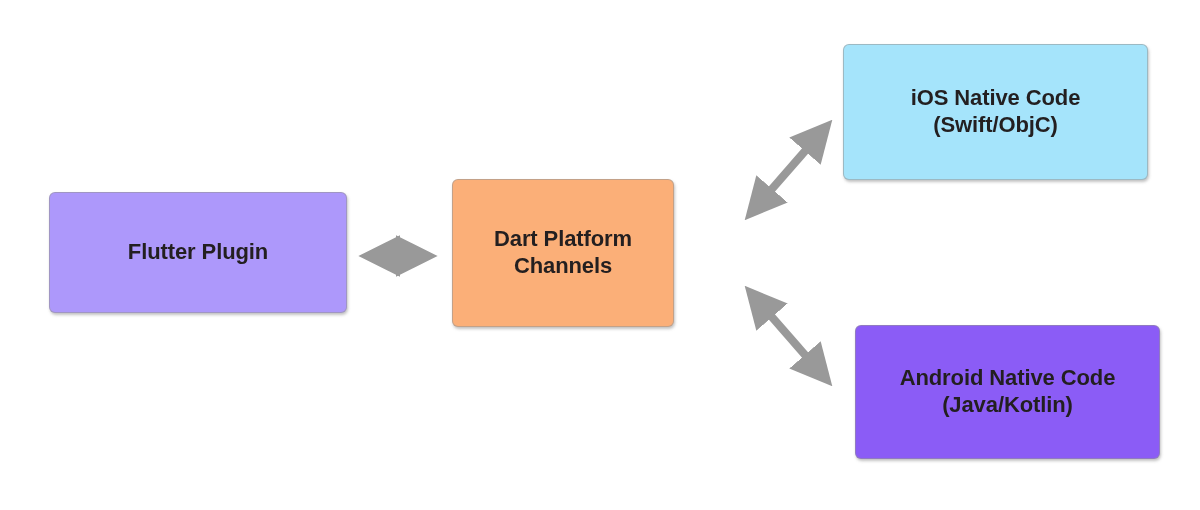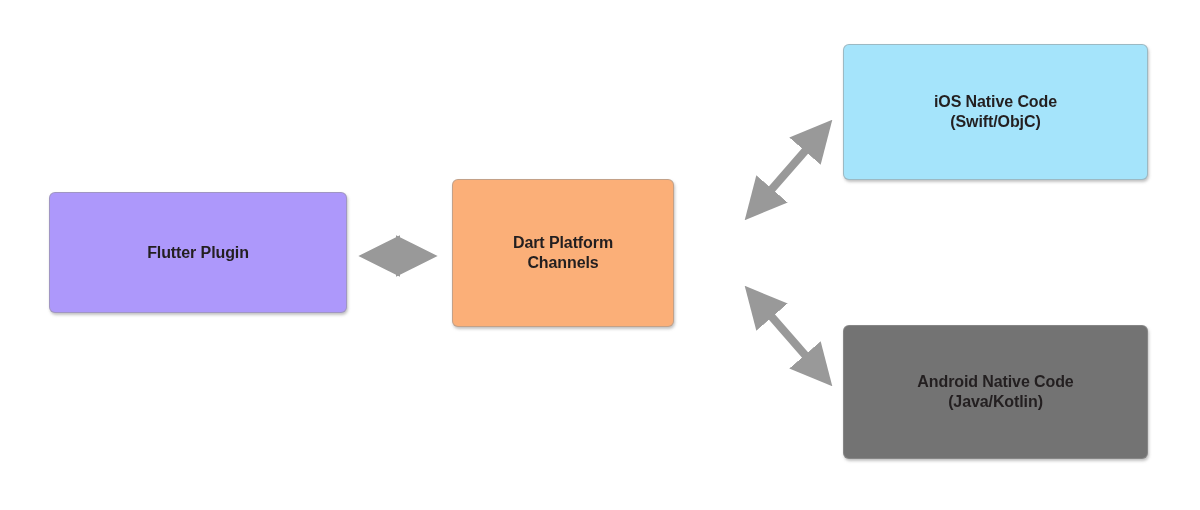--- a/index.html
+++ b/index.html
@@ -36,21 +36,21 @@
     justify-content: center;
     text-align: center;
     border-radius: 6px;
     border: 1px solid rgba(150,150,150,0.55);
     box-shadow: 1px 2px 3px rgba(120,120,120,0.45);
     z-index: 2;
   }
   .node-label {
     color: #231f20;
     font-weight: bold;
-    font-size: 16px;
+    font-size: 22px;
     line-height: 1.22;
     letter-spacing: -0.1px;
     padding: 0 10px;
     white-space: pre-line;
   }
   #node-flutter-plugin {
     left: 49px;
     top: 192px;
     width: 298px;
     height: 121px;
@@ -103,18 +103,18 @@
   <div class="node" id="node-dart-platform-channels" style="background-color: rgb(251, 175, 120);">
     <span class="node-label" style="color: rgb(35, 31, 32);">Dart Platform
 Channels</span>
   </div>
 
   <div class="node" id="node-ios-native-code" style="background-color: rgb(165, 228, 251);">
     <span class="node-label" style="color: rgb(35, 31, 32);">iOS Native Code
 (Swift/ObjC)</span>
   </div>
 
-  <div class="node" id="node-android-native-code" style="background-color: #737373;">
+  <div class="node" id="node-android-native-code" style="background-color: #8b5cf6; margin-left: 12px;">
     <span class="node-label" style="color: rgb(35, 31, 32);">Android Native Code
 (Java/Kotlin)</span>
   </div>
 
 </div>
 
 </body></html>

